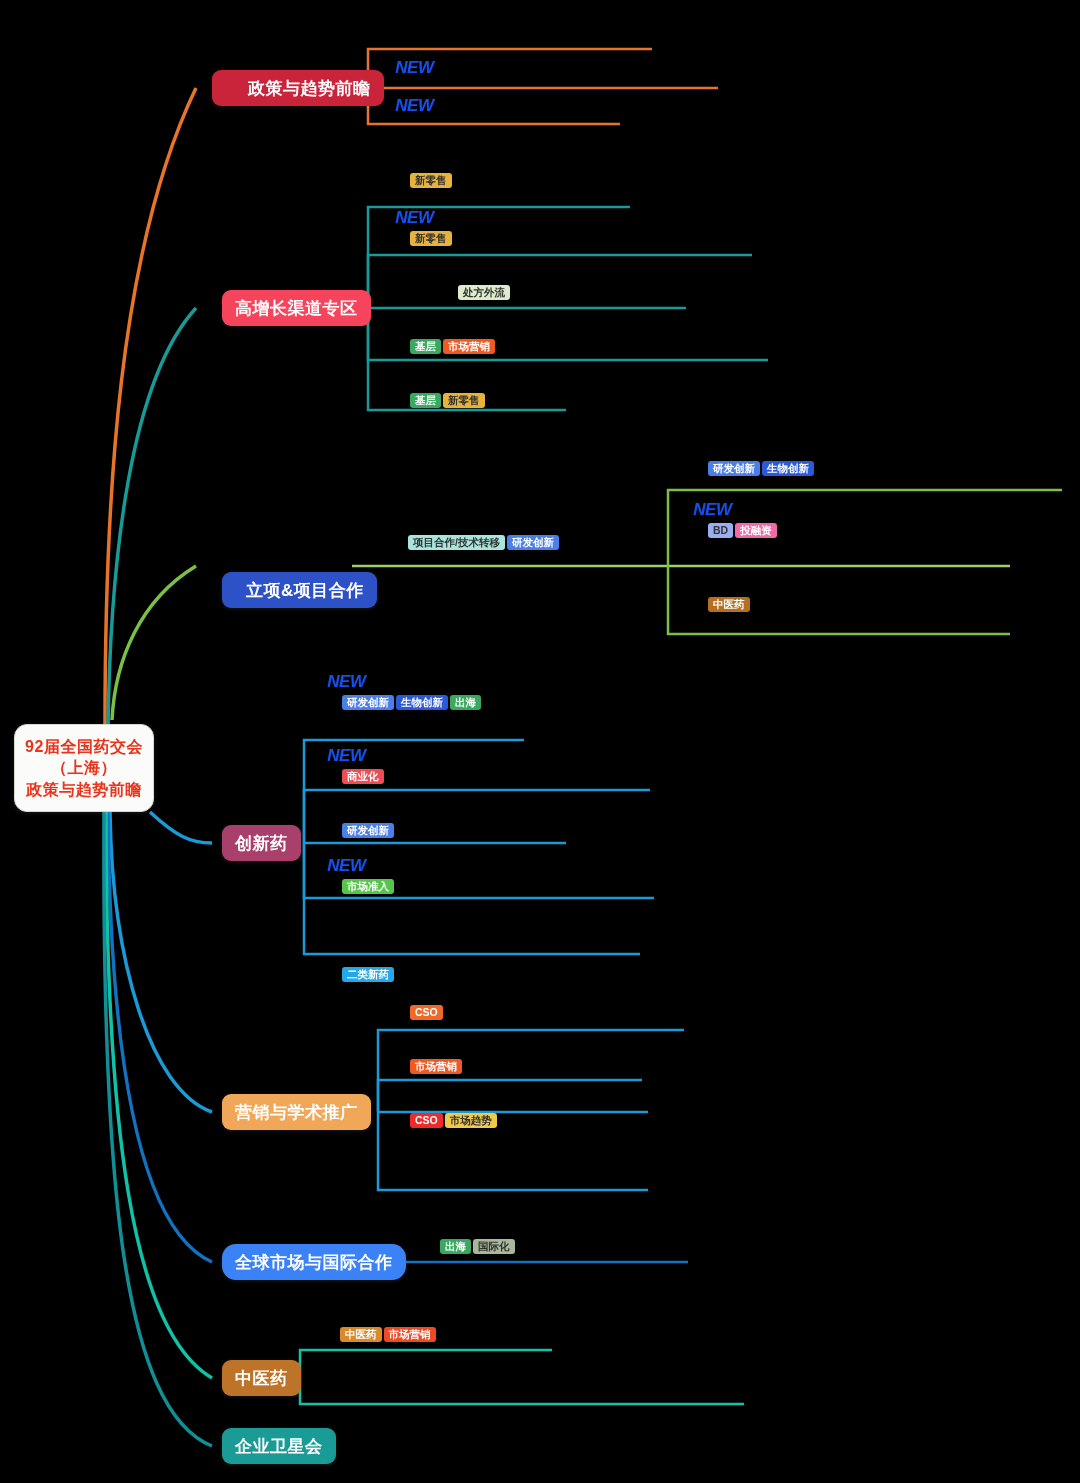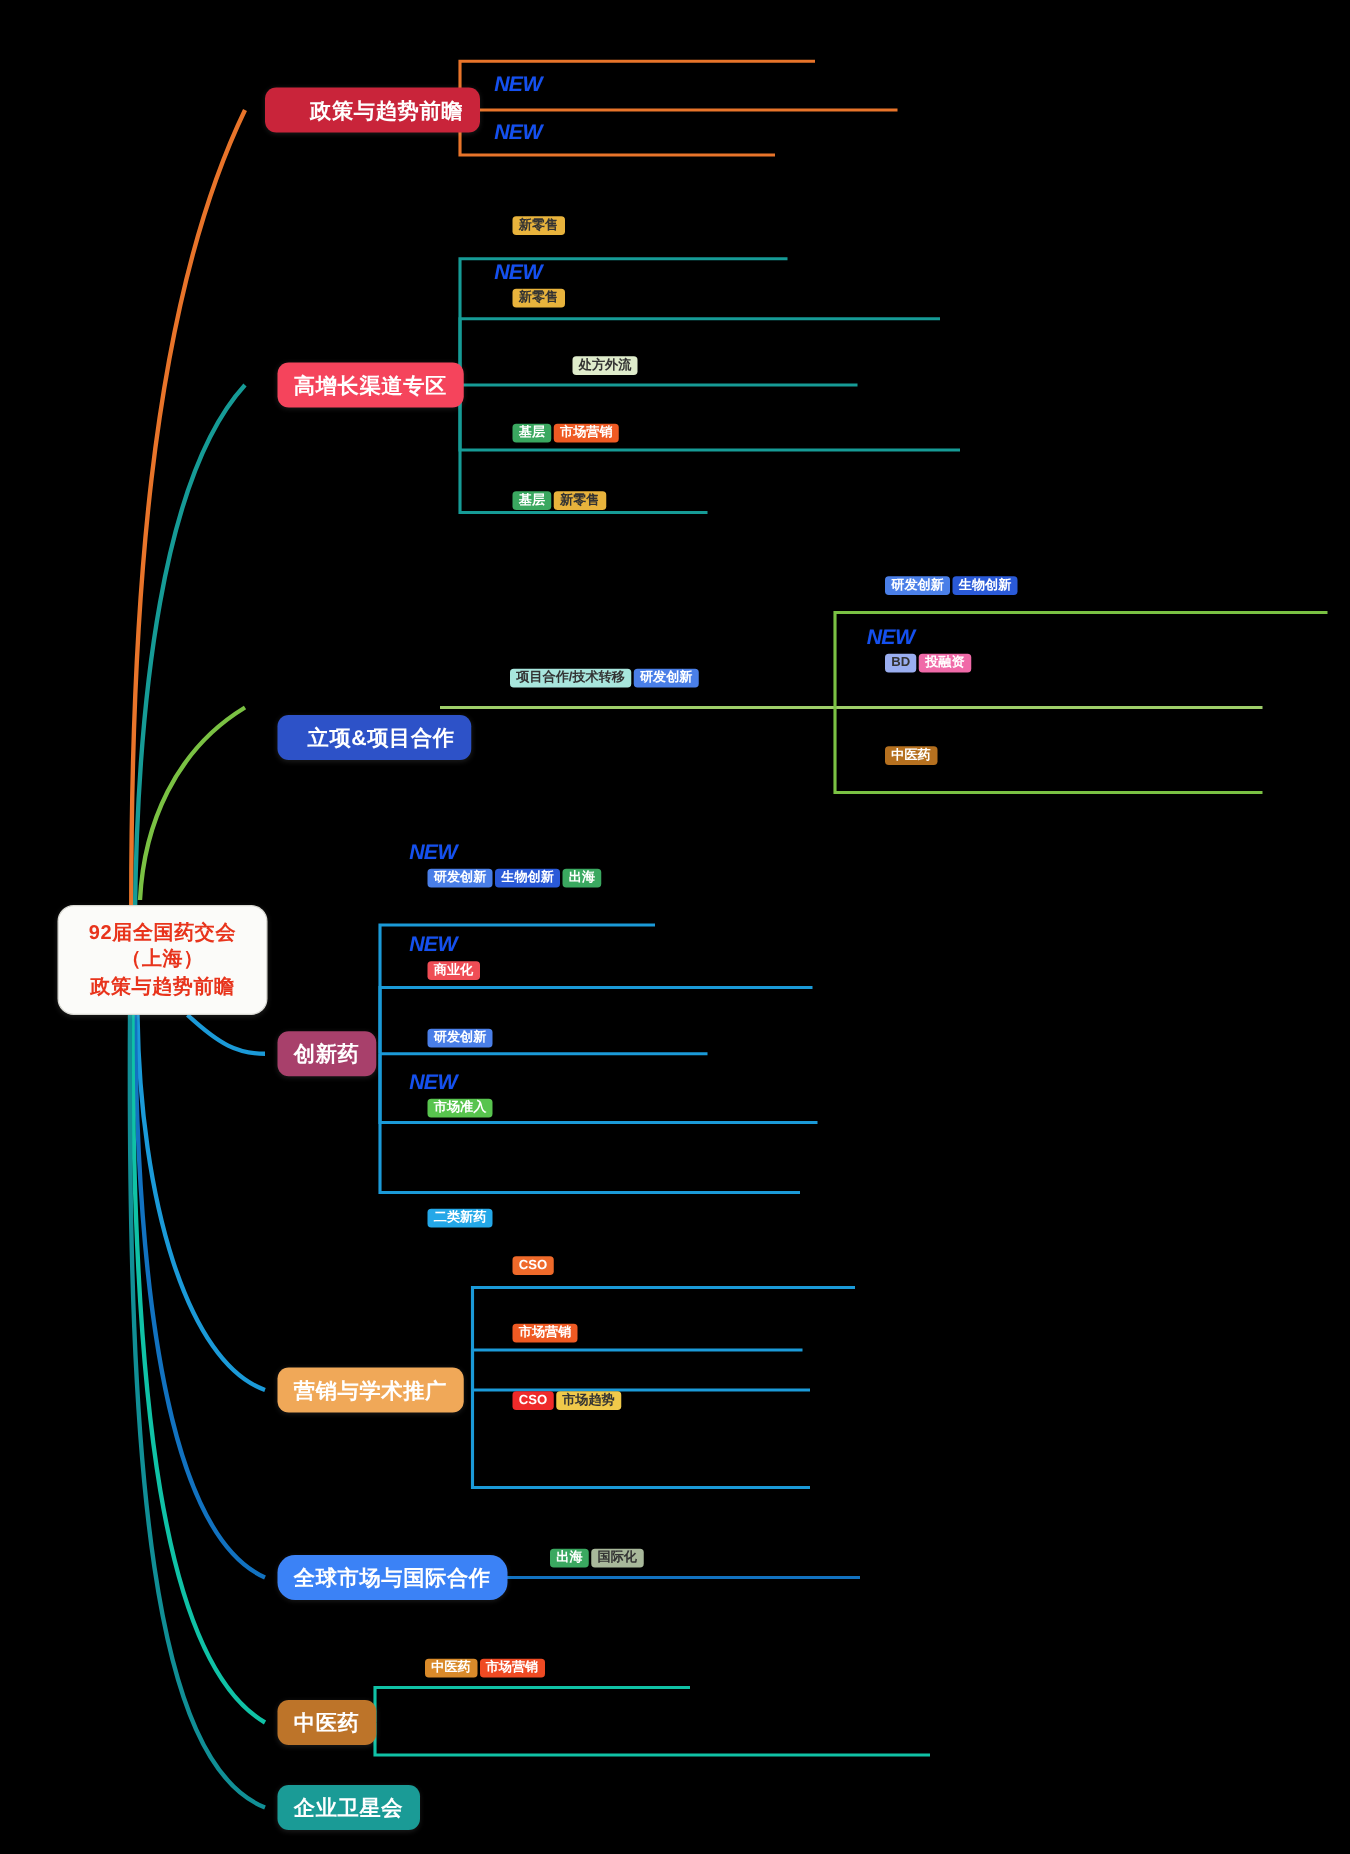--- a/index.html
+++ b/index.html
@@ -31,31 +31,30 @@
     align-items: center;
     justify-content: center;
     white-space: nowrap;
     letter-spacing: .5px;
     box-shadow: 0 1px 4px rgba(255,255,255,.10);
     z-index: 6;
   }
 
   #root-node {
     left: 14px; top: 724px;
-    width: 168px; height: 88px;
+    width: 140px; height: 88px;
     background: #fbfbf9;
     border: 1px solid #d8d8d2;
     border-radius: 13px;
     color: #e8341c;
     font-size: 16px;
     line-height: 1.32;
     text-align: center;
     flex-direction: column;
     z-index: 8;
-    margin-left: 32px;
   }
   #root-node div { white-space: nowrap; }
 
   .branch-node { font-size: 17px; padding: 0 13px; height: 36px; }
 
   
   .leaf {
     position: absolute;
     z-index: 5;
   }

